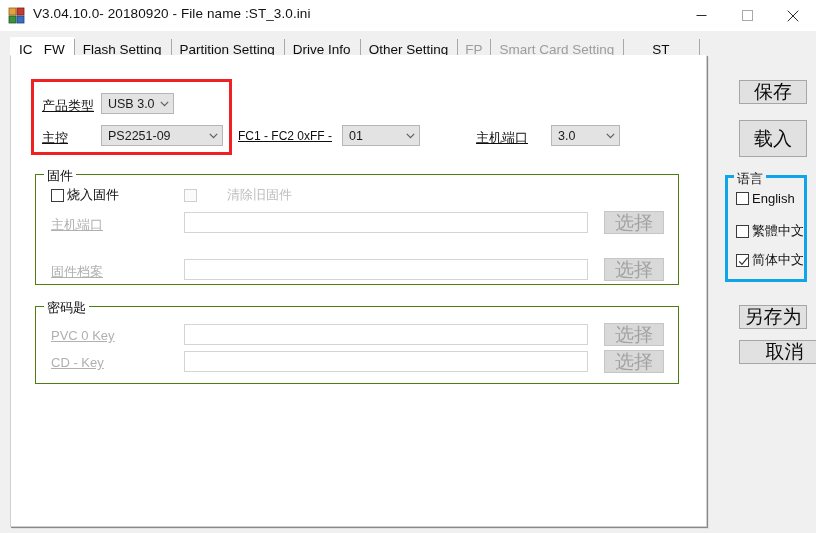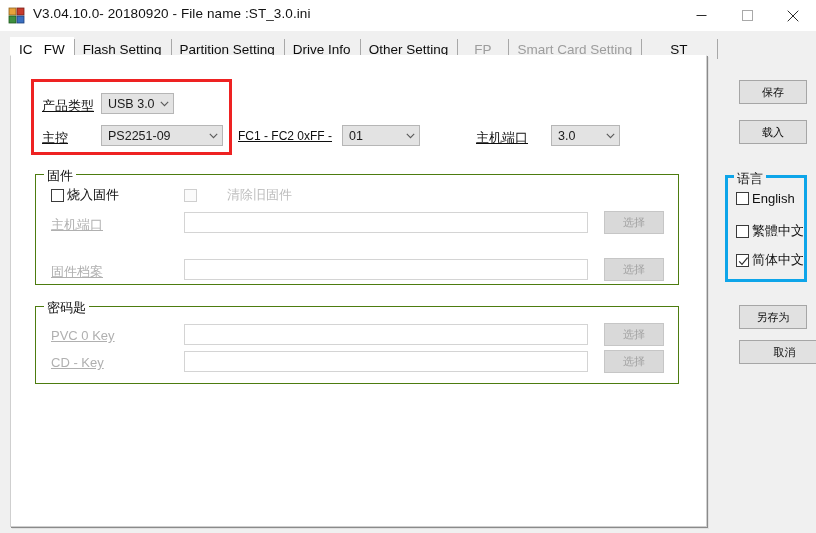--- a/index.html
+++ b/index.html
@@ -175,21 +175,21 @@
     border: 1px solid #d4d4d4;
     height: 21px;
   }
 
   
   .btn {
     position: absolute;
     background: #e1e1e1;
     border: 1px solid #a6a6a6;
     display: flex; align-items: center; justify-content: center;
-    font-size: 11px;
+    font-size: 19px;
     color: #0d0d0d;
     white-space: nowrap;
   }
   .btn.disabled {
     background: #d9d9d9;
     border-color: #c6c6c6;
     color: #a2a2a2;
   }
 
   
@@ -248,21 +248,21 @@
       </div>
       <div class="tab">
         <span>Partition Setting</span>
       </div>
       <div class="tab">
         <span>Drive Info</span>
       </div>
       <div class="tab">
         <span>Other Setting</span>
       </div>
-      <div class="tab disabled" style="padding:0 17px;">
+      <div class="tab disabled" style="padding:0 8px;">
         <span>FP</span>
       </div>
       <div class="tab disabled">
         <span>Smart Card Setting</span>
       </div>
       <div class="tab" style="padding:0 29px;">
         <span>ST</span>
       </div>
       <div class="tab-end"></div>
     </div>
@@ -353,21 +353,21 @@
         <span>选择</span>
       </div>
     </div>
 
   </div>
 
   <div>
     <div class="btn" style="left:739px; top:80px; width:68px; height:24px;">
       <span>保存</span>
     </div>
-    <div class="btn" style="left:739px; top:120px; width:68px; height:24px;">
+    <div class="btn" style="left:739px; top:120px; width:68px; height:37px;">
       <span>载入</span>
     </div>
 
     <div class="rightgroup" style="left:725px; top:175px; width:82px; height:107px;">
       <span class="rightgroup-title">语言</span>
 
       <div class="chk" style="left:8px; top:13px;">
         <span class="box"></span>
         <span>English</span>
       </div>

